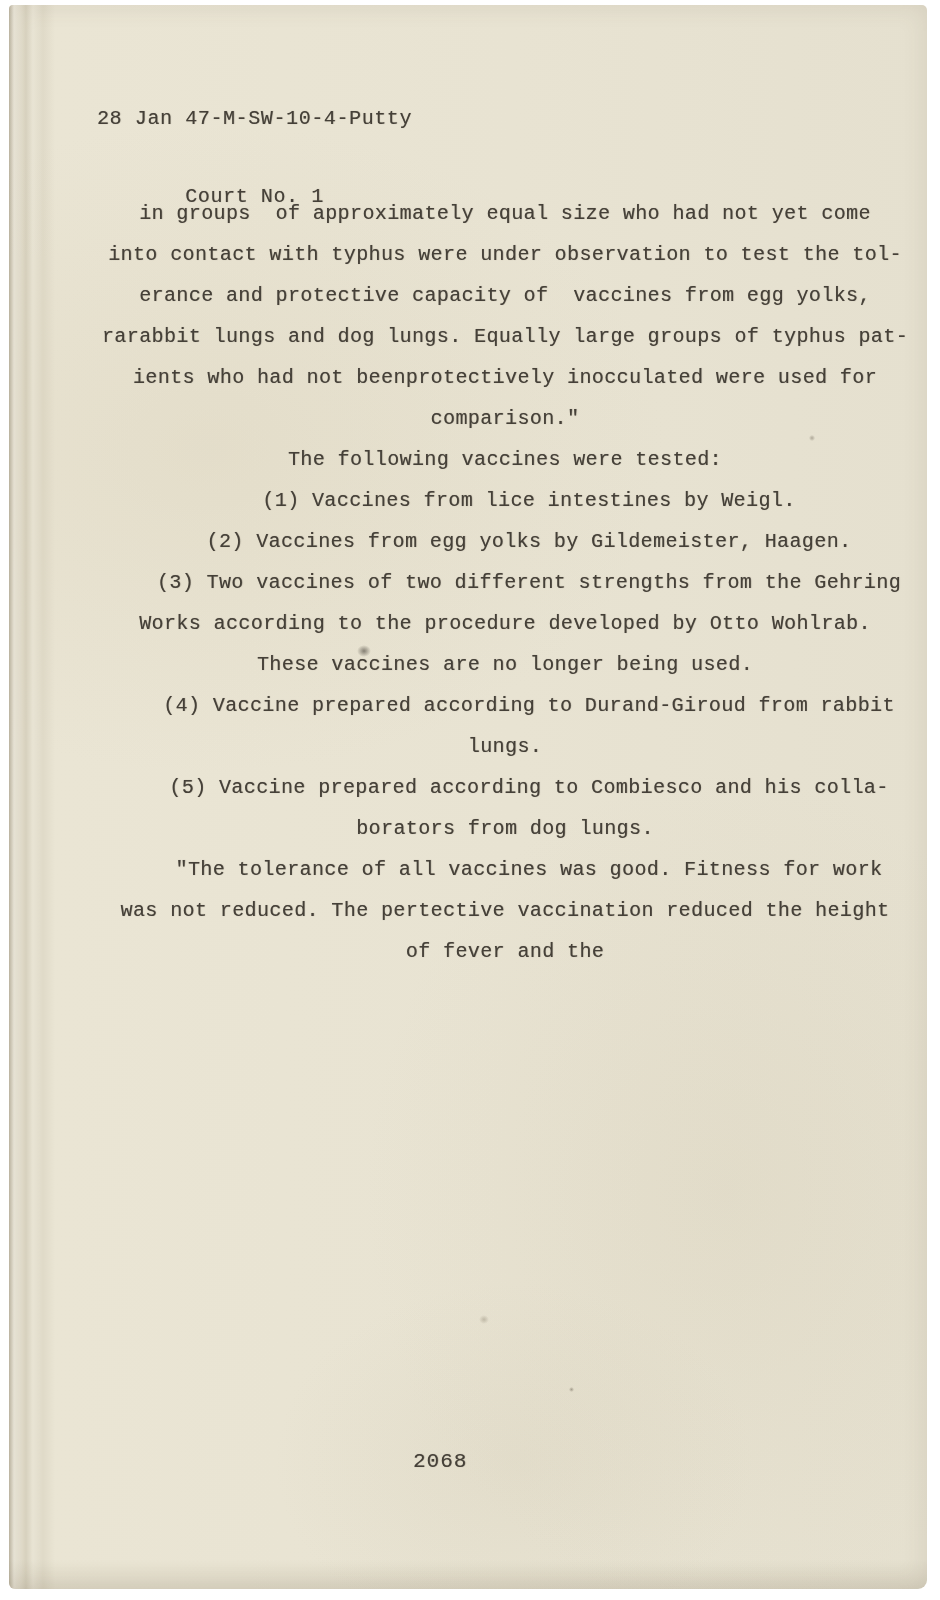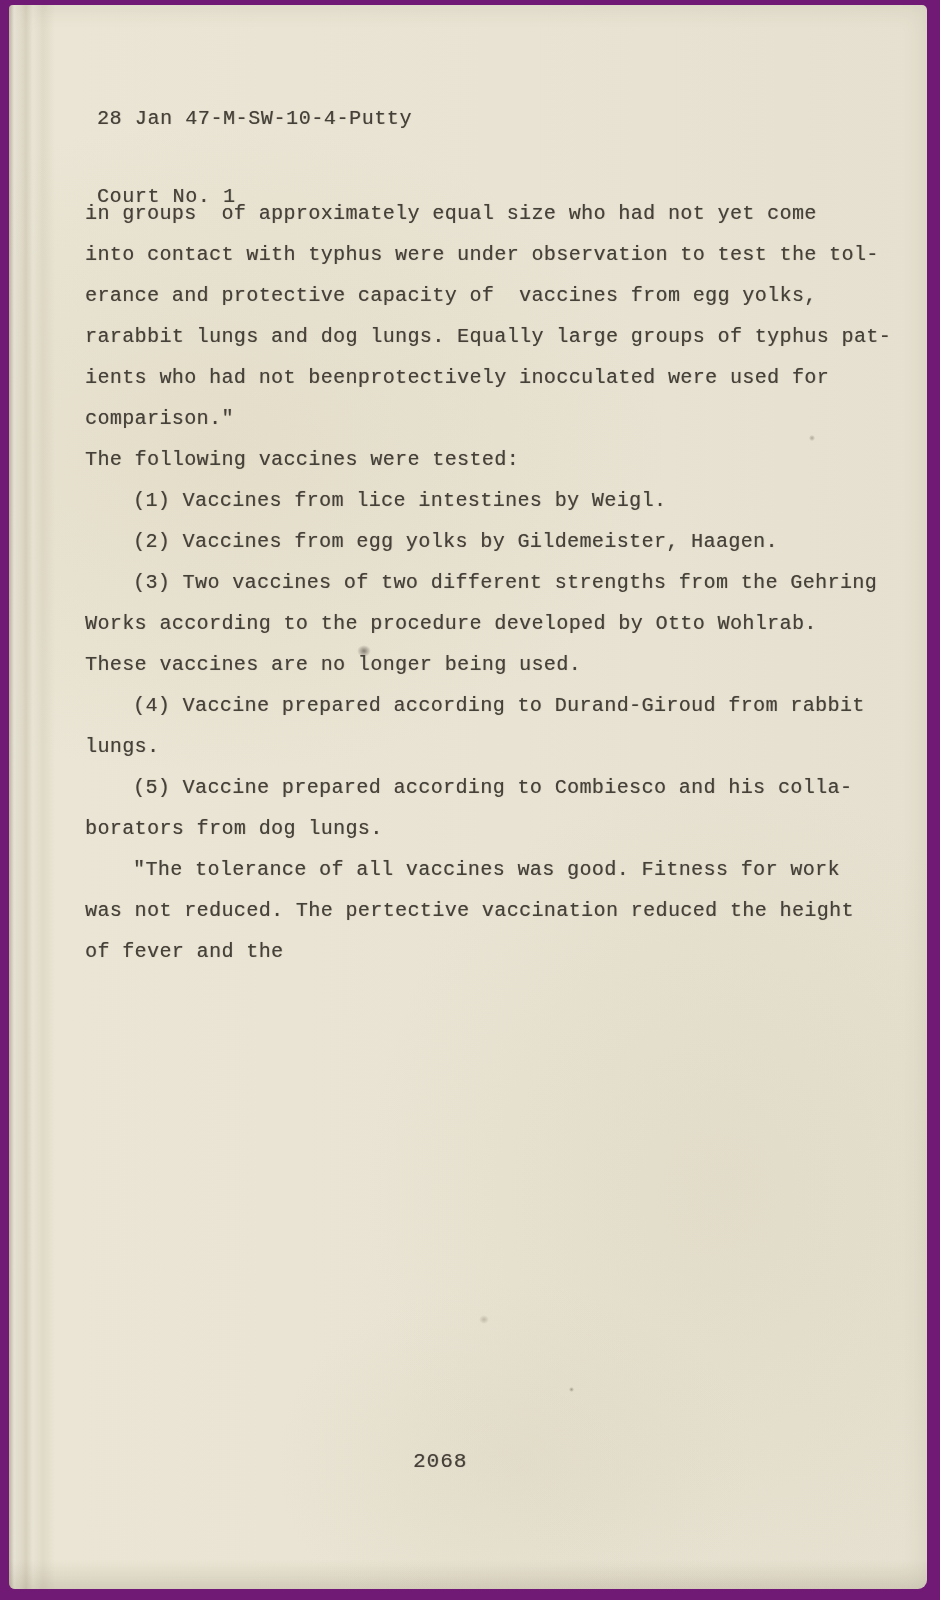--- a/index.html
+++ b/index.html
@@ -4,23 +4,24 @@
 <style>
   html, body {
     margin: 0;
     padding: 0;
     background: #1a140d;
   }
   .scan {
     position: relative;
     width: 940px;
     height: 1600px;
-    background: #701a75;
+    background: #ffffff;
     overflow: hidden;
     font-family: "Liberation Mono", "DejaVu Sans Mono", monospace;
+    text-align: center;
   }
   .paper {
     position: absolute;
     left: 9px;
     top: 5px;
     right: 13px;
     bottom: 11px;
     background:
       radial-gradient(ellipse 700px 500px at 22% 28%, rgba(214,205,180,0.30), transparent 65%),
       radial-gradient(ellipse 600px 700px at 78% 75%, rgba(208,199,174,0.22), transparent 60%),

